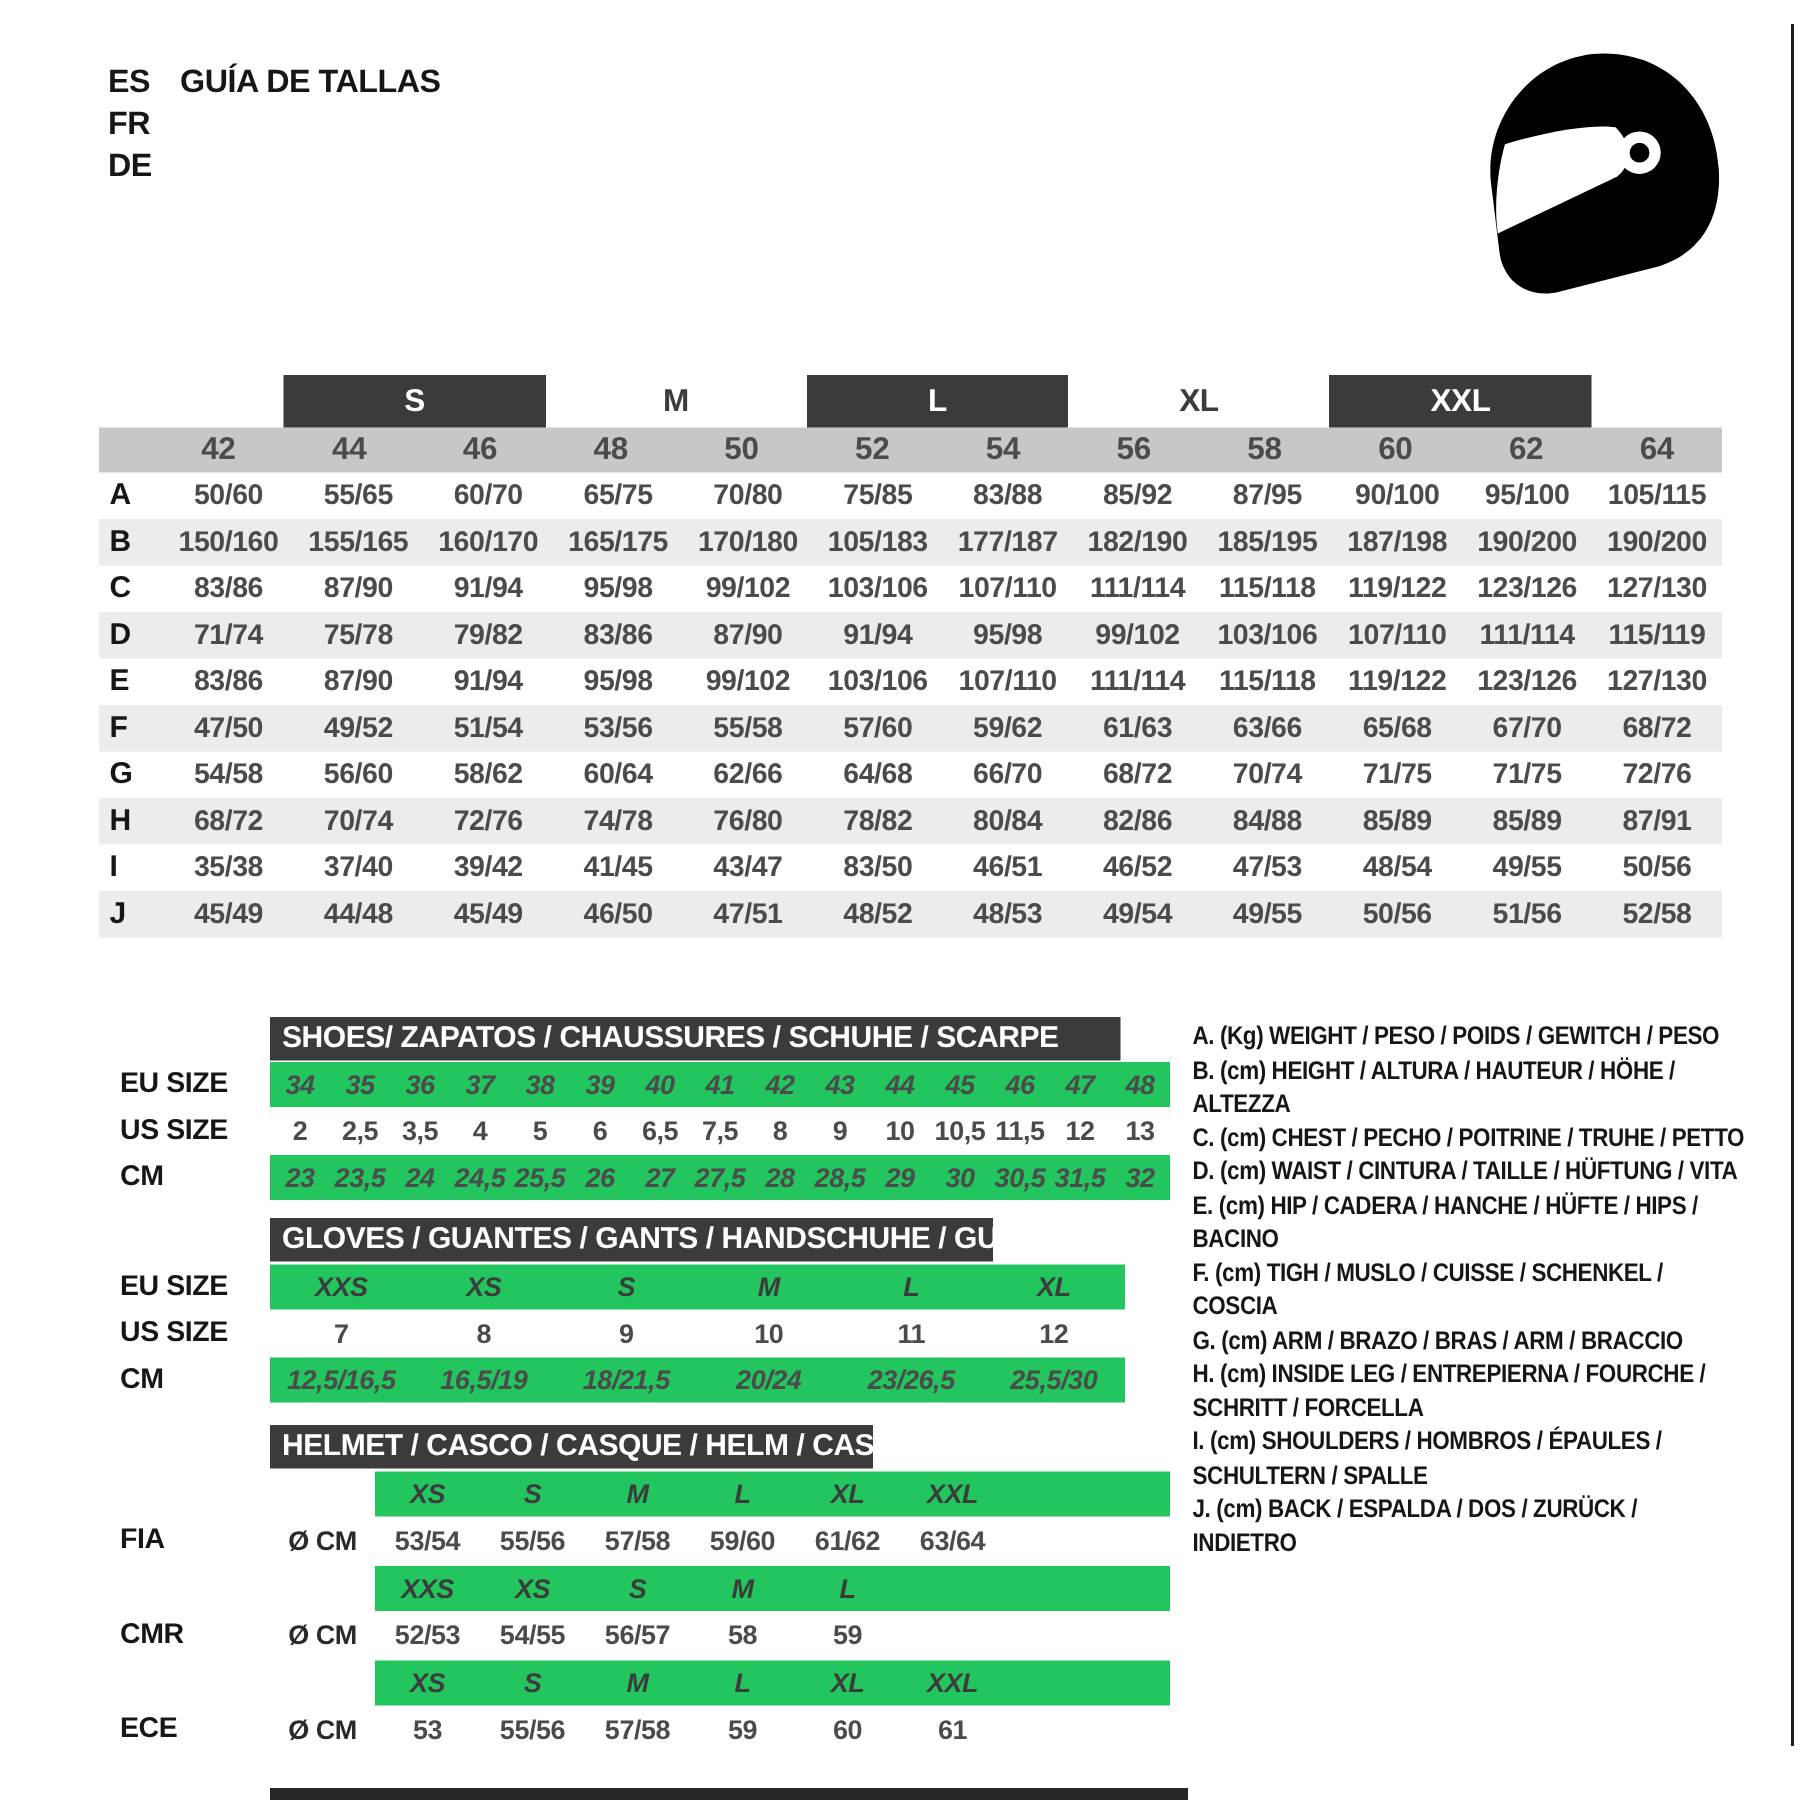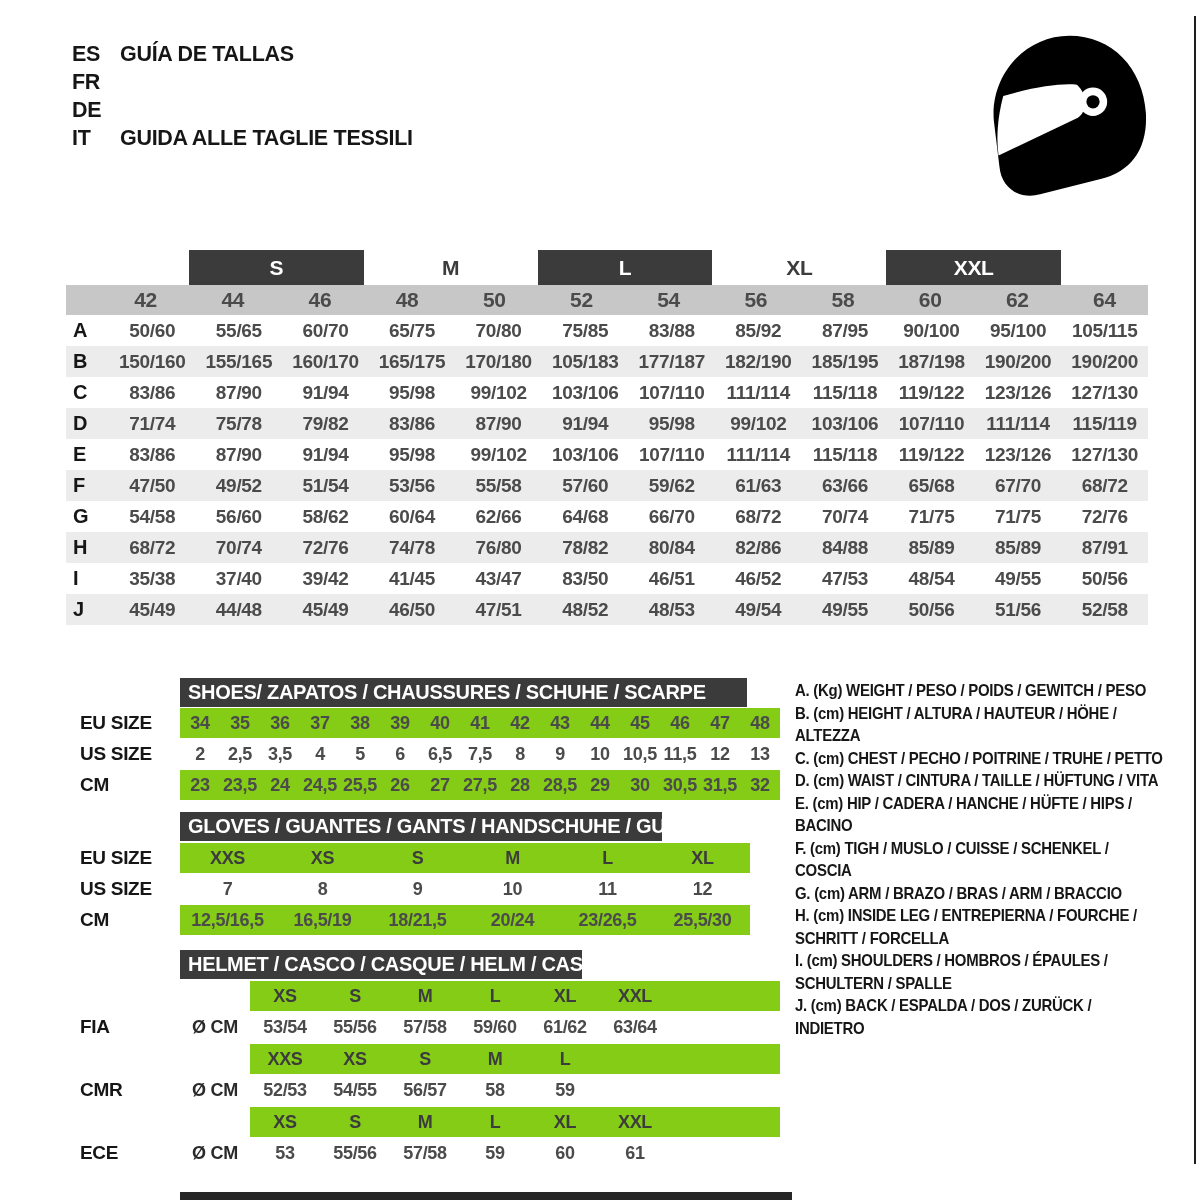--- a/index.html
+++ b/index.html
@@ -32,21 +32,21 @@
            font-size:20px;color:#161616;}
   .dcell{flex:1;display:flex;align-items:center;justify-content:center;
          font-size:19px;color:#4b4b4b;}
   
   .bt-label{position:absolute;left:80px;height:30px;display:flex;align-items:center;
             font-size:19px;color:#161616;white-space:nowrap;}
   .bt-bar{position:absolute;left:180px;height:29px;background:#3b3b3b;color:#ffffff;
           display:flex;align-items:center;padding-left:8px;font-size:20px;
           white-space:nowrap;box-sizing:border-box;}
   .bt-row{position:absolute;left:180px;height:30px;display:flex;align-items:center;}
-  .bt-row.shaded{background:#84cc16;}
+  .bt-row.shaded{background:#22c55e;font-style:italic;}
   .bt-cell{display:flex;align-items:center;justify-content:center;
            font-size:18px;color:#4b4b4b;white-space:nowrap;flex:0 0 auto;}
   .bt-cell.unit{color:#2a2a2a;}
   .hdr-sizes .bt-cell{color:#3c3c3c;}
   
   .legend{position:absolute;left:795px;top:680px;width:420px;
           transform:scaleX(0.88);transform-origin:0 0;}
   .legend-item{font-size:17px;line-height:22.5px;color:#161616;}
   
   .bottom-crop-bar{position:absolute;left:180px;top:1192px;width:612px;height:8px;background:#262626;}
@@ -58,24 +58,20 @@
 <div class="lang-list">
     <div class="lang-row">
       <div class="lang-code">ES</div>
       <div class="lang-label">GUÍA DE TALLAS</div>
     </div>
     <div class="lang-row">
       <div class="lang-code">FR</div>
     </div>
     <div class="lang-row">
       <div class="lang-code">DE</div>
-    </div>
-    <div class="lang-row">
-      <div class="lang-code">IT</div>
-      <div class="lang-label">GUIDA ALLE TAGLIE TESSILI</div>
     </div>
   </div>
 
 <div class="helmet-icon">
   <svg viewBox="0 0 190 180" width="185" height="170">
     <path d="M97 6 C142 6 175 40 178 88 C180 124 164 150 129 158 L66 174 C44 180 25 167 23 145 L17 96 C13 48 50 6 97 6 Z" fill="#000000"></path>
     <path d="M27 70 C60 60 90 56 105 58 C116 68 117 85 106 93 L22 133 C19 112 22 88 27 70 Z" fill="#ffffff"></path>
     <circle cx="122" cy="76" r="15" fill="#ffffff"></circle>
     <circle cx="122" cy="76" r="7" fill="#000000"></circle>
   </svg>

